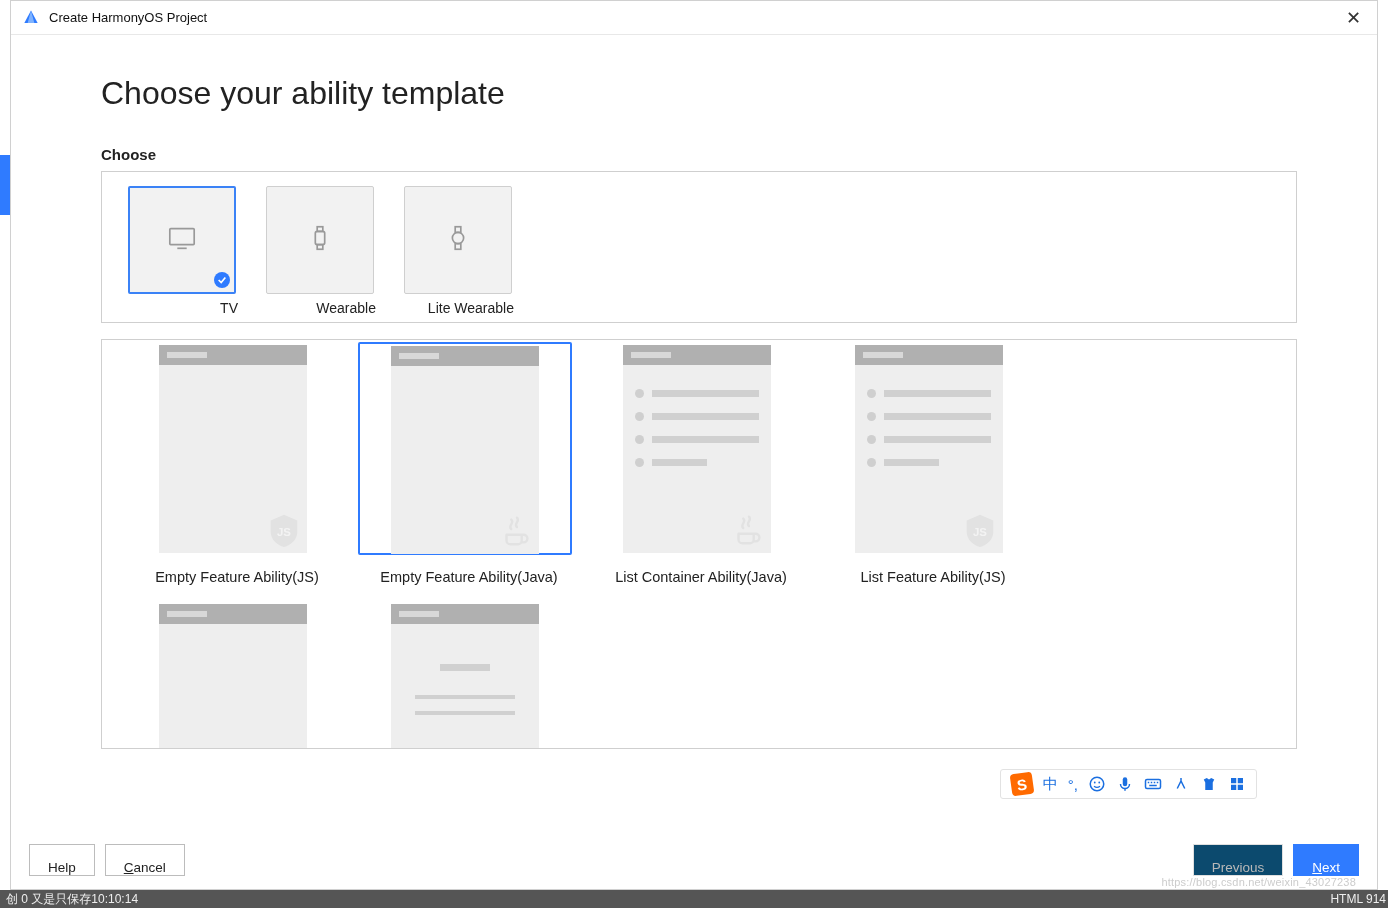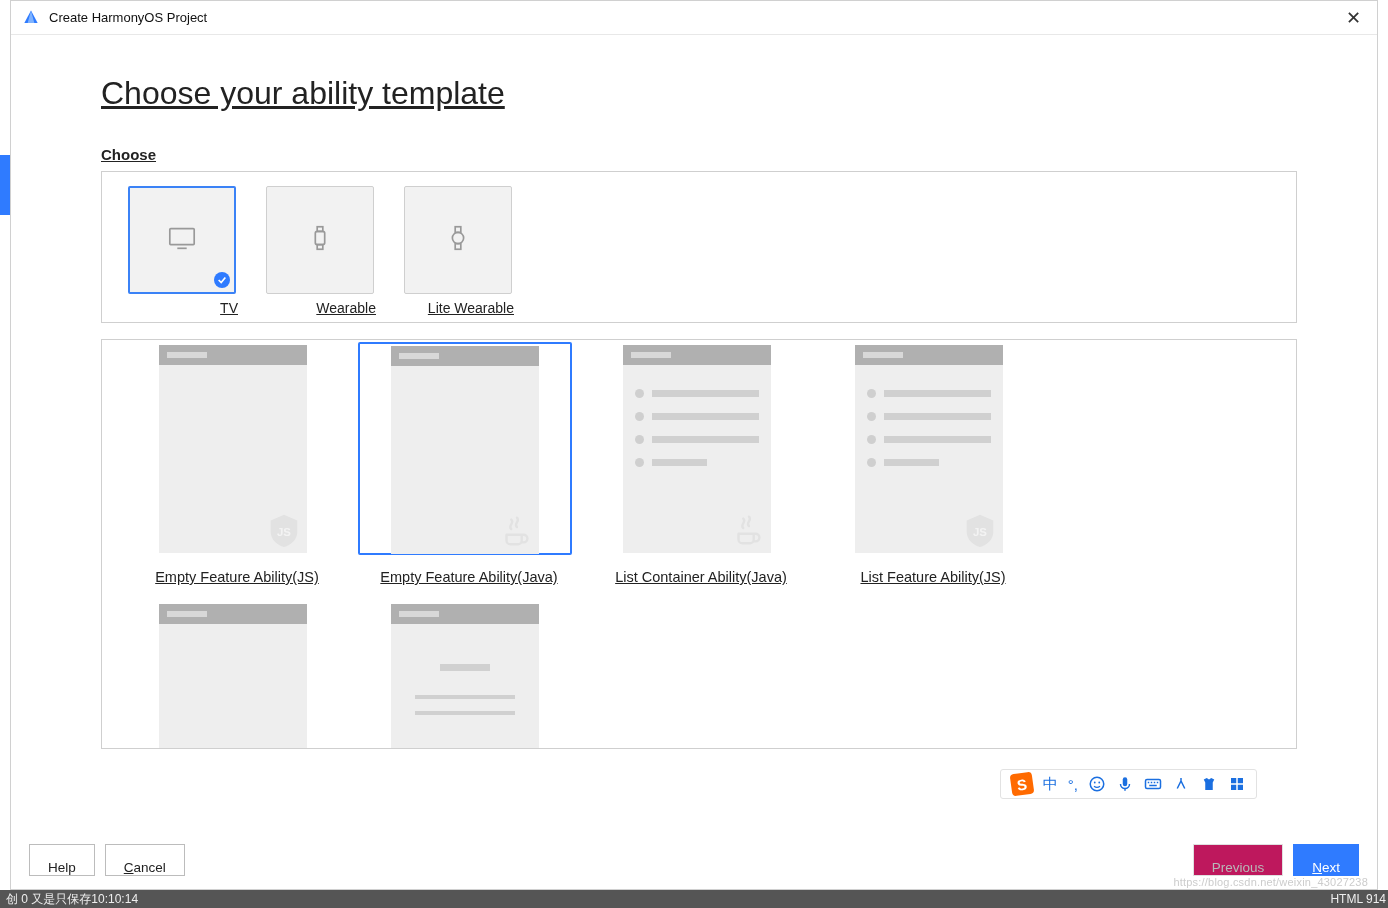--- a/index.html
+++ b/index.html
@@ -2,21 +2,21 @@
 <html><head>
 <meta charset="utf-8">
 <style>
 * { box-sizing: border-box; margin: 0; padding: 0; }
 body { font-family: "Segoe UI", Arial, sans-serif; background: #fff; color: #222; width: 1388px; height: 908px; overflow: hidden; position: relative; }
 .window { position: absolute; left: 10px; top: 0; right: 10px; bottom: 18px; background: #fff; border: 1px solid #d0d0d0; display: flex; flex-direction: column; }
 .titlebar { height: 34px; display: flex; align-items: center; padding: 0 10px; border-bottom: 1px solid #e8e8e8; }
 .titlebar .logo { width: 20px; height: 20px; margin-right: 8px; }
 .titlebar .title { font-size: 13px; color: #111; }
 .titlebar .close { margin-left: auto; font-size: 18px; color: #333; cursor: pointer; padding: 2px 6px; }
-.content { flex: 1; padding: 40px 80px 10px 90px; overflow: hidden; text-decoration: underline; }
+.content { flex: 1; padding: 40px 80px 10px 90px; overflow: hidden; }
 h1 { font-size: 32px; font-weight: 400; color: #222; margin-bottom: 34px; }
 .section-label { font-size: 15px; font-weight: 600; color: #222; margin-bottom: 8px; }
 .panel { border: 1px solid #cfcfcf; background: #fff; }
 .device-panel { display: flex; padding: 14px 26px 6px 26px; gap: 28px; margin-bottom: 16px; }
 .device-item { text-align: right; width: 110px; }
 .device-tile { width: 108px; height: 108px; border: 1px solid #cfcfcf; background: #f2f2f2; display: flex; align-items: center; justify-content: center; position: relative; cursor: pointer; border-radius: 2px; }
 .device-item.selected .device-tile { border: 2px solid #3b82f6; }
 .device-tile .check { position: absolute; right: 4px; bottom: 4px; width: 16px; height: 16px; border-radius: 50%; background: #2f7bff; display: flex; align-items: center; justify-content: center; }
 .device-tile .check svg { width: 10px; height: 10px; }
 .device-label { font-size: 14px; color: #222; margin-top: 6px; display: block; }
@@ -42,26 +42,26 @@
 .tpl-centered .body { display: flex; flex-direction: column; align-items: center; justify-content: flex-start; padding-top: 40px; }
 .tpl-centered .tpl-bar { flex: none; width: 50px; margin-bottom: 18px; }
 .tpl-centered .tpl-bar.long { width: 100px; margin: 6px 0; height: 4px; }
 .ime-bar { position: absolute; right: 120px; bottom: 90px; height: 30px; display: flex; align-items: center; gap: 10px; background: #fff; border: 1px solid #e2e2e2; padding: 2px 10px; border-radius: 3px; }
 .ime-bar .s-icon { width: 22px; height: 22px; background: #ff6a00; border-radius: 4px; transform: rotate(-8deg); color: #fff; font-weight: 700; display: flex; align-items: center; justify-content: center; font-size: 15px; }
 .ime-bar span { color: #1b6fe0; font-size: 15px; }
 .ime-bar svg { width: 18px; height: 18px; fill: #1b6fe0; }
 .footer { height: 58px; border-top: 0; display: flex; align-items: center; padding: 0 18px; }
 .btn { height: 32px; padding: 0 18px; border: 1px solid #bcbcbc; background: #fff; font-size: 13.5px; display: flex; align-items: flex-end; cursor: pointer; }
 .btn + .btn { margin-left: 10px; }
-.btn.disabled { color: #b8b8b8; border-color: #e0e0e0; background: #be185d; cursor: default; }
+.btn.disabled { color: #b8b8b8; border-color: #e0e0e0; background: #0c4a6e; cursor: default; }
 .btn.primary { background: #2f7bff; border-color: #2f7bff; color: #fff; }
 .btn .ul { text-decoration: underline; }
 .footer .spacer { flex: 1; }
 .bg-strip { position: absolute; left: 0; top: 155px; width: 10px; height: 60px; background: #2f7bff; }
-.watermark { position: absolute; right: 20px; bottom: 20px; font-size: 11px; color: #ccc; letter-spacing: 0.2px; }
+.watermark { position: absolute; right: 32px; bottom: 20px; font-size: 11px; color: #ccc; letter-spacing: 0.2px; }
 .bottom-status { position: absolute; left: 0; bottom: 0; height: 18px; width: 100%; background: #555; color: #eee; font-size: 12px; padding-left: 6px; display: flex; align-items: center; }
 .bottom-status .r { margin-left: auto; margin-right: 2px; }
 </style>
 </head>
 <body>
 
 <div class="bg-strip"></div>
 
 <div class="window">
   <div class="titlebar">

